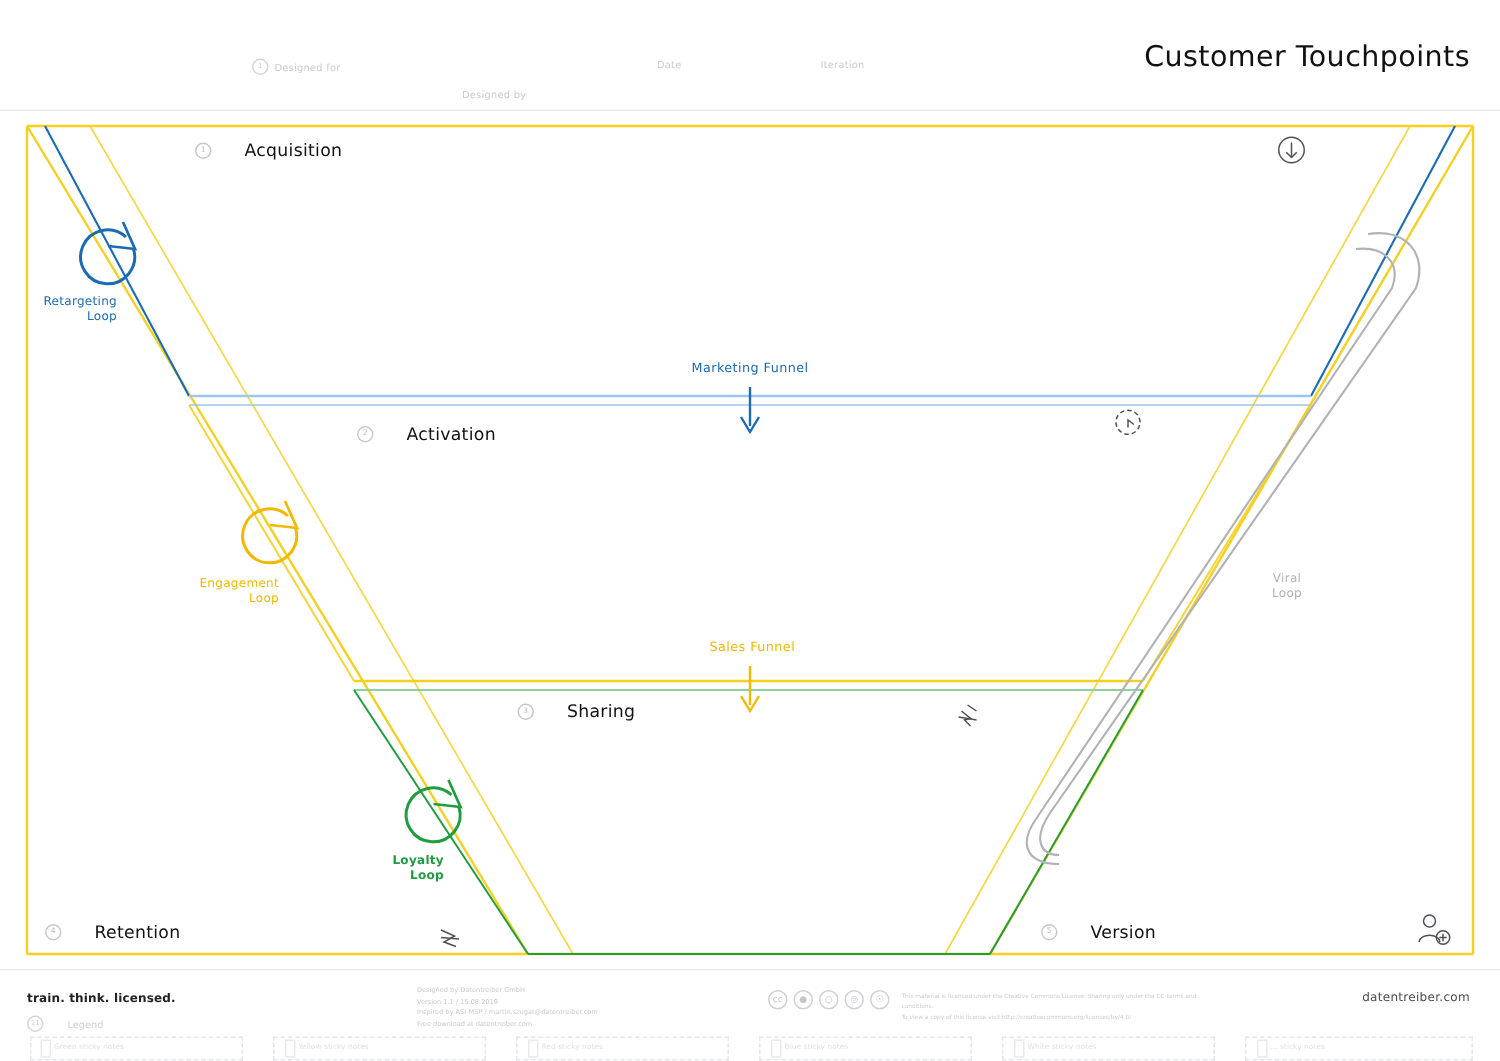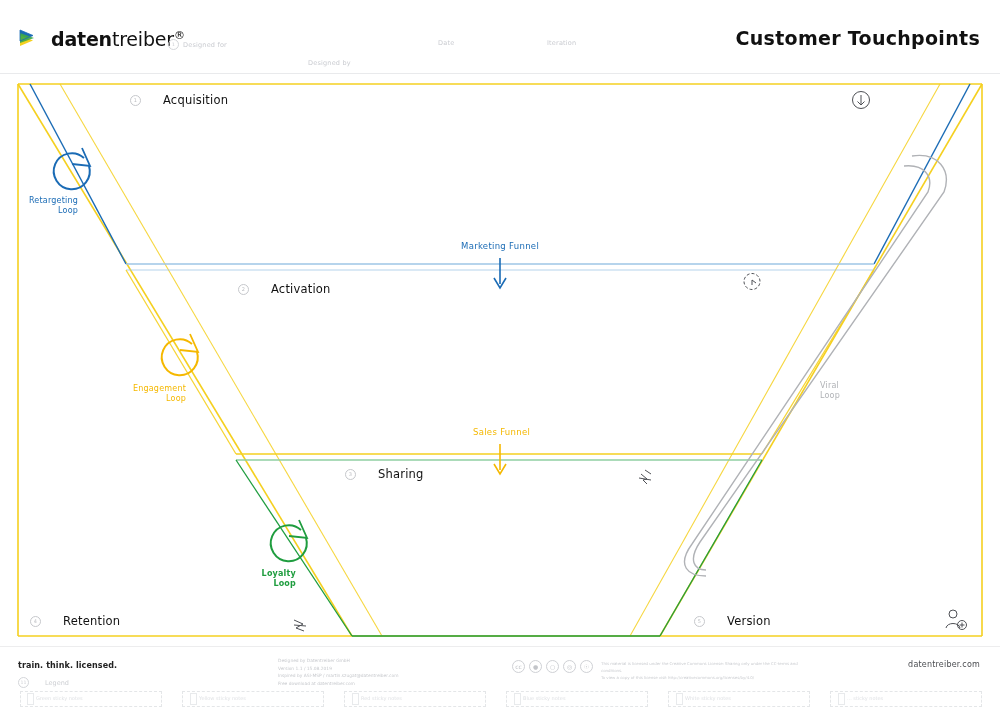--- a/index.html
+++ b/index.html
@@ -18,21 +18,21 @@
   .logo-text .bold{font-weight:700;}
   .logo-text .light{font-weight:400;}
   .logo-star{font-size:11px;vertical-align:super;font-weight:400;}
 
   .hdr-field{position:absolute;top:39px;display:flex;align-items:center;gap:4px;
     font-size:6.5px;color:#c9cbd0;letter-spacing:.2px;white-space:nowrap;}
   .hdr-num{width:9px;height:9px;border:.7px solid #d4d6da;border-radius:50%;
     display:flex;align-items:center;justify-content:center;font-size:4.6px;color:#c9cbd0;}
   .f1{left:168px;} .f2{left:308px;margin-top:20px;} .f3{left:438px;} .f4{left:547px;}
 
-  .title{position:absolute;right:20px;top:27px;font-size:19px;font-weight:700;
+  .title{position:absolute;right:20px;top:27px;font-size:19px;font-weight:400;
     letter-spacing:.3px;color:#111;}
 
   .hdr-rule{position:absolute;left:0;top:73px;width:1000px;height:1px;background:#e9eaec;}
 
   
   .board{position:absolute;left:0;top:74px;width:1000px;height:572px;}
 
   
   .stage{position:absolute;display:flex;align-items:center;gap:22px;
      font-size:11.5px;color:#111;letter-spacing:.2px;white-space:nowrap;}
@@ -68,31 +68,20 @@
   .legend-strip{position:absolute;left:0;top:689px;width:1000px;height:18px;}
   .lg-cell{position:absolute;top:2px;height:14px;border:.8px dashed #e4e6e8;}
   .lg-note{position:absolute;top:4px;width:5px;height:10px;border:.7px solid #e8eaec;}
   .lg-txt{position:absolute;top:6px;font-size:5px;color:#e0e2e5;white-space:nowrap;}
 </style>
 </head>
 <body>
 
 <div class="header">
 
-  <div class="logo-wrap">
-    <svg class="logo-mark" viewBox="0 0 26 26">
-      <path d="M2 4 L15 9.5 L2 15 Z" fill="#1a6bb5"></path>
-      <path d="M2 9 L15 14.5 L2 20 Z" fill="#f5d020"></path>
-      <path d="M2 7 L16 12 L2 17 Z" fill="#3faa46" opacity=".92"></path>
-      <path d="M2 4 L15 9.5 L2 15 Z" fill="none" stroke="#1a6bb5" stroke-width=".8"></path>
-    </svg>
-    <span class="logo-text">
-      <span class="bold">daten</span><span class="light">treiber</span><span class="logo-star">®</span>
-    </span>
-  </div>
 
   <div class="hdr-field f1">
     <span class="hdr-num">1</span>
     <span>Designed for</span>
   </div>
   <div class="hdr-field f2">
     <span>Designed by</span>
   </div>
   <div class="hdr-field f3">
     <span>Date</span>
@@ -221,21 +210,21 @@
     <div>Loop</div>
   </div>
   <div class="loop-label amber" style="left:128px;top:310px;width:58px;">
     <div>Engagement</div>
     <div>Loop</div>
   </div>
   <div class="loop-label green" style="left:245px;top:495px;width:51px;">
     <div>Loyalty</div>
     <div>Loop</div>
   </div>
-  <div class="loop-label grey" style="left:820px;top:307px;width:40px;text-align:left;">
+  <div class="loop-label grey" style="left:838px;top:307px;width:40px;text-align:center;">
     <div>Viral</div>
     <div>Loop</div>
   </div>
 
   <div class="funnel-label blue" style="left:461px;top:167px;">Marketing Funnel</div>
   <div class="funnel-label amber" style="left:473px;top:353px;">Sales Funnel</div>
 </div>
 
 <div class="footer">
   <div class="f-rule"></div>

